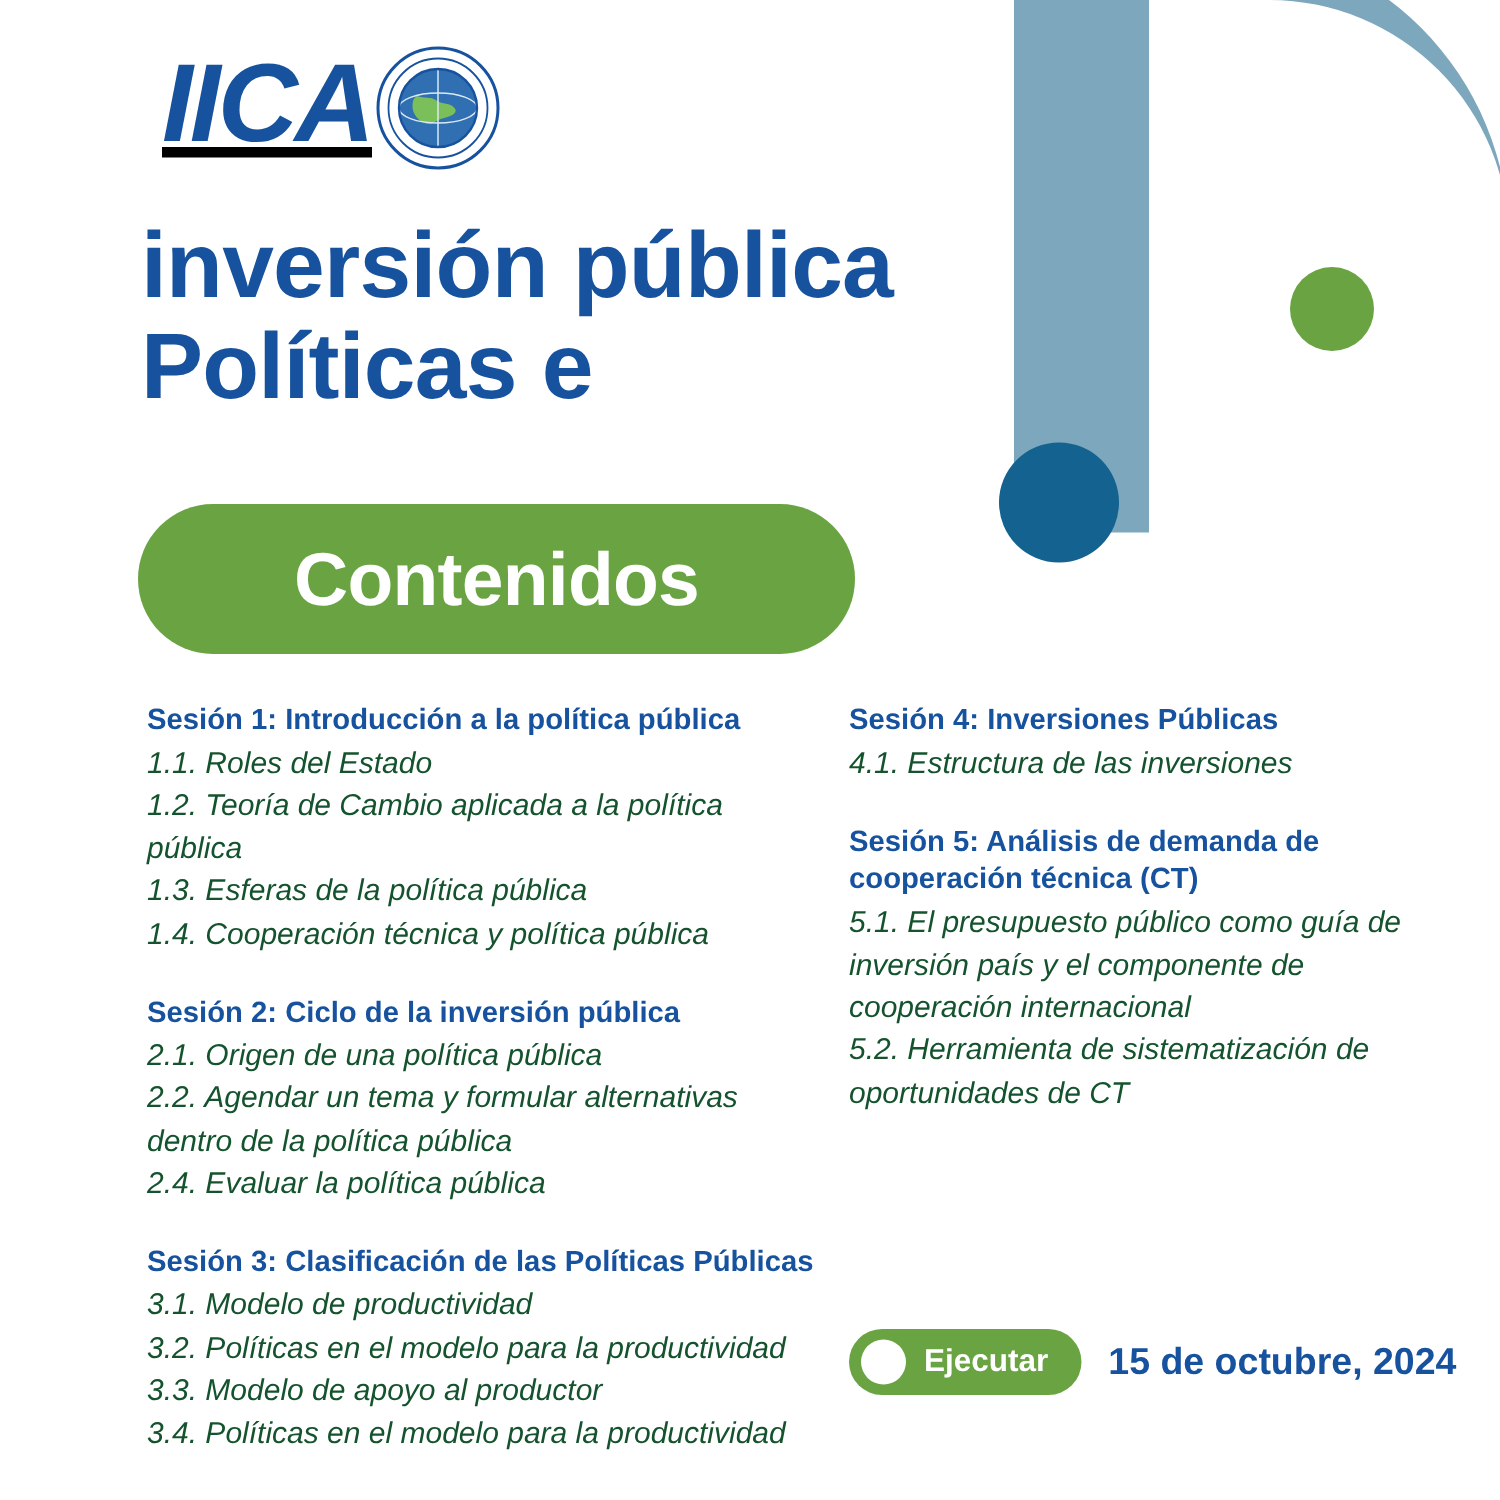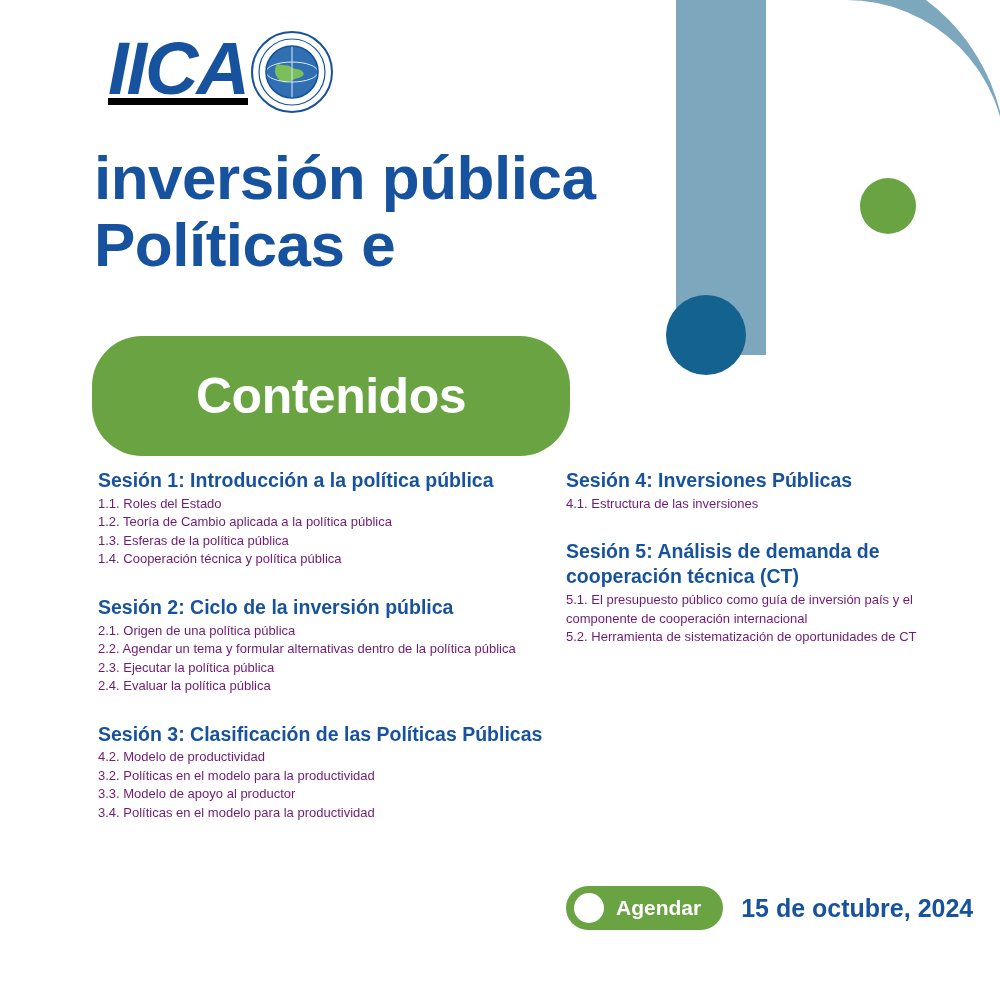--- a/index.html
+++ b/index.html
@@ -112,21 +112,21 @@
     font-weight: bold;
     line-height: 1.08;
     color: #17529f;
     letter-spacing: -0.5px;
   }
   .contenidos-pill {
     position: absolute;
     left: 92px;
     top: 336px;
     width: 478px;
-    height: 120px;
+    height: 100px;
     background: #6aa442;
     border-radius: 50px;
     display: flex;
     align-items: center;
     justify-content: center;
   }
   .contenidos-pill span {
     color: #ffffff;
     font-size: 50px;
     font-weight: bold;
@@ -152,23 +152,24 @@
   .section:last-child { margin-bottom: 0; }
 
   .sec-head {
     color: #17529f;
     font-size: 19.5px;
     font-weight: bold;
     line-height: 1.28;
     margin-bottom: 2px;
   }
   .sec-item {
-    color: #701a75;
-    font-size: 13px;
+    color: #14532d;
+    font-size: 20px;
     line-height: 1.42;
+    font-style: italic;
   }
 
   
   .footer {
     position: absolute;
     left: 566px;
     top: 886px;
     display: flex;
     align-items: center;
   }
@@ -249,27 +250,26 @@
       <div class="sec-item">1.1. Roles del Estado</div>
       <div class="sec-item">1.2. Teoría de Cambio aplicada a la política pública</div>
       <div class="sec-item">1.3. Esferas de la política pública</div>
       <div class="sec-item">1.4. Cooperación técnica y política pública</div>
     </div>
 
     <div class="section">
       <div class="sec-head">Sesión 2: Ciclo de la inversión pública</div>
       <div class="sec-item">2.1. Origen de una política pública</div>
       <div class="sec-item">2.2. Agendar un tema y formular alternativas dentro de la política pública</div>
-      <div class="sec-item">2.3. Ejecutar la política pública</div>
       <div class="sec-item">2.4. Evaluar la política pública</div>
     </div>
 
     <div class="section">
       <div class="sec-head">Sesión 3: Clasificación de las Políticas Públicas</div>
-      <div class="sec-item">4.2. Modelo de productividad</div>
+      <div class="sec-item">3.1. Modelo de productividad</div>
       <div class="sec-item">3.2. Políticas en el modelo para la productividad</div>
       <div class="sec-item">3.3. Modelo de apoyo al productor</div>
       <div class="sec-item">3.4. Políticas en el modelo para la productividad</div>
     </div>
   </div>
 
   <div class="col col-right">
     <div class="section">
       <div class="sec-head">Sesión 4: Inversiones Públicas</div>
       <div class="sec-item">4.1.  Estructura de las inversiones</div>
@@ -279,16 +279,16 @@
       <div class="sec-head">Sesión 5: Análisis de demanda de cooperación técnica (CT)</div>
       <div class="sec-item">5.1. El presupuesto público como guía de inversión país y el componente de cooperación internacional</div>
       <div class="sec-item">5.2. Herramienta de sistematización de oportunidades de CT</div>
     </div>
   </div>
 </div>
 
 <div class="footer">
   <div class="apertura-pill">
     <span class="apertura-dot"></span>
-    <span class="label">Agendar</span>
+    <span class="label">Ejecutar</span>
   </div>
   <div class="footer-date">15 de octubre, 2024</div>
 </div>
 
 </body></html>

